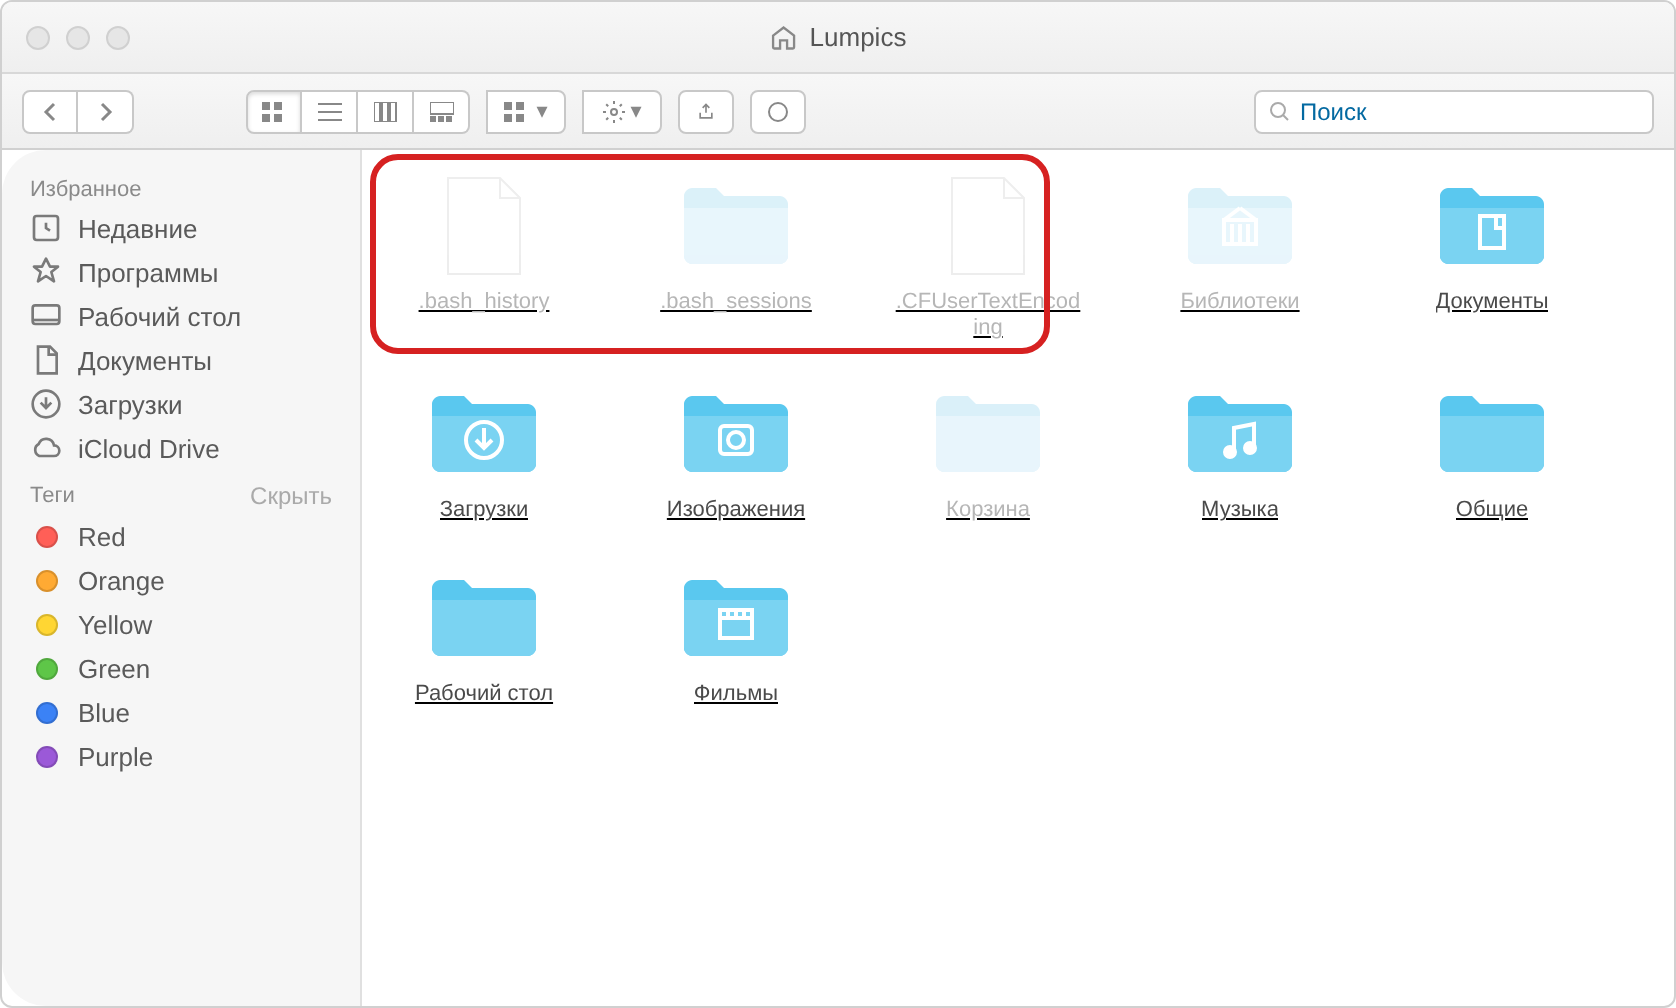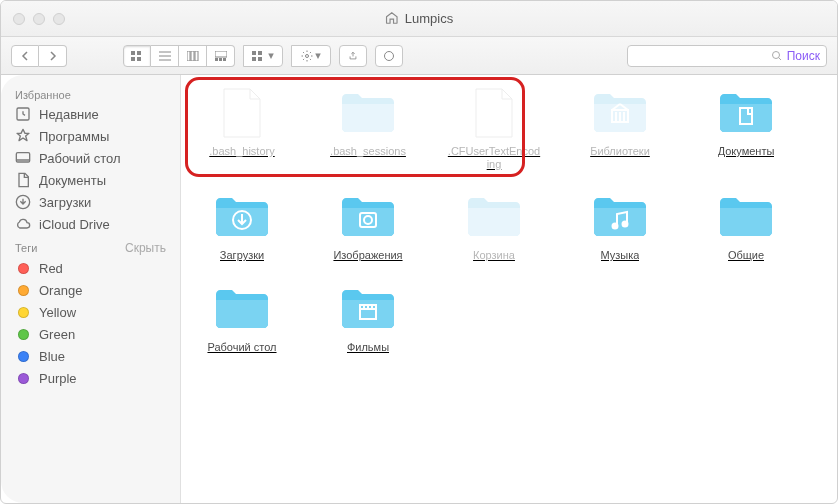--- a/index.html
+++ b/index.html
@@ -1,30 +1,30 @@
 <!DOCTYPE html>
 <html><head>
 <meta charset="utf-8">
 <style>
 * { margin: 0; padding: 0; box-sizing: border-box; font-family: -apple-system, "Helvetica Neue", Arial, sans-serif; }
 body { background: #fff; width: 838px; height: 504px; overflow: hidden; }
 .window { width: 838px; height: 504px; border: 1px solid #d0d0d0; border-radius: 6px; overflow: hidden; display: flex; flex-direction: column; background: #fff; }
 .titlebar { height: 36px; background: linear-gradient(#f7f7f7, #efefef); border-bottom: 1px solid #d8d8d8; display: flex; align-items: center; position: relative; }
 .traffic { display: flex; gap: 8px; padding-left: 12px; }
 .tl { width: 12px; height: 12px; border-radius: 50%; background: #e6e6e6; border: 0.5px solid #d0d0d0; }
-.title { position: absolute; left: 50%; transform: translateX(-50%); display: flex; align-items: flex-start; gap: 6px; color: #555; font-size: 13px; }
+.title { position: absolute; left: 50%; transform: translateX(-50%); display: flex; align-items: flex-end; gap: 6px; color: #555; font-size: 13px; }
 .toolbar { height: 38px; background: linear-gradient(#f7f7f7, #efefef); border-bottom: 1px solid #d0d0d0; display: flex; align-items: center; padding: 0 10px; gap: 8px; }
 .btn-group { display: flex; }
 .tbtn { height: 22px; min-width: 28px; background: #fff; border: 1px solid #c8c8c8; display: flex; align-items: center; justify-content: center; color: #6a6a6a; font-size: 11px; }
 .btn-group .tbtn:first-child { border-radius: 4px 0 0 4px; }
 .btn-group .tbtn:last-child { border-radius: 0 4px 4px 0; }
 .btn-group .tbtn + .tbtn { border-left: none; }
 .tbtn.single { border-radius: 4px; }
 .tbtn.active { background: #fff; box-shadow: inset 0 1px 2px rgba(0,0,0,0.15); }
-.search { flex: 0 0 200px; height: 22px; border: 1px solid #c8c8c8; border-radius: 4px; display: flex; align-items: center; padding: 0 6px; color: #8b5cf6; font-size: 12px; gap: 4px; background: #fff; margin-left: auto; justify-content: flex-end;}
+.search { flex: 0 0 200px; height: 22px; border: 1px solid #c8c8c8; border-radius: 4px; display: flex; align-items: center; padding: 0 6px; color: #0369a1; font-size: 12px; gap: 4px; background: #fff; margin-left: auto;}
 .body { flex: 1; display: flex; overflow: hidden; border-radius: 22px; }
 .sidebar { width: 180px; background: #f6f6f6; border-right: 1px solid #e0e0e0; padding: 8px 0; overflow-y: auto; font-size: 13px; color: #5a5a5a; }
 .sb-heading { font-size: 11px; color: #8a8a8a; padding: 6px 14px 2px; display: flex; justify-content: space-between; align-items: center; }
 .sb-hide { font-size: 12px; color: #aaa; }
 .sb-item { display: flex; align-items: center; gap: 8px; padding: 3px 14px; cursor: default; }
 .sb-item .ic { width: 16px; height: 16px; display: flex; align-items: center; justify-content: center; color: #7a7a7a; }
 .tag-dot { width: 11px; height: 11px; border-radius: 50%; border: 0.5px solid rgba(0,0,0,0.15); }
 .content { flex: 1; padding: 10px 14px; overflow: auto; position: relative; }
 .grid { display: flex; flex-wrap: wrap; gap: 18px 32px; align-content: flex-start; text-decoration: underline; }
 .item { width: 94px; display: flex; flex-direction: column; align-items: center; gap: 4px; }

